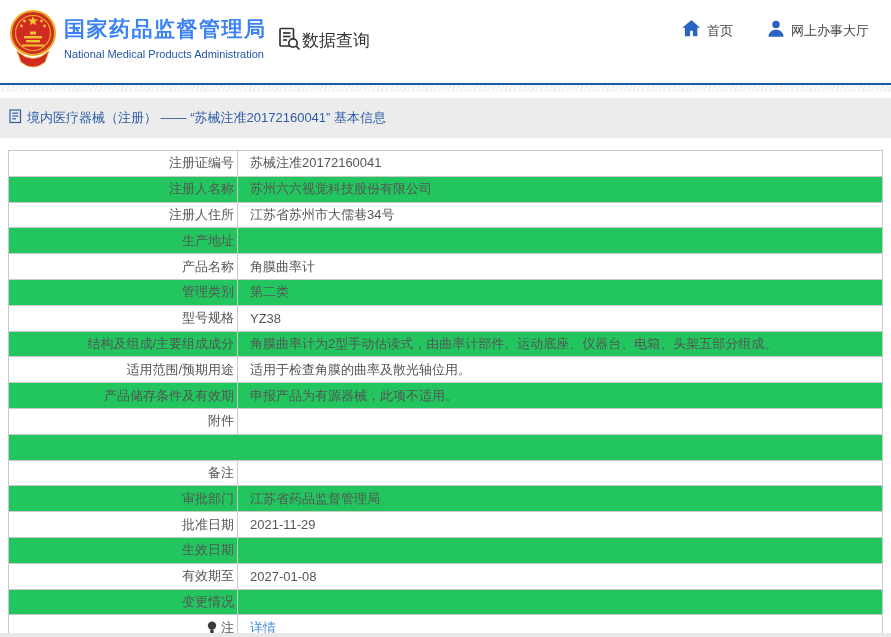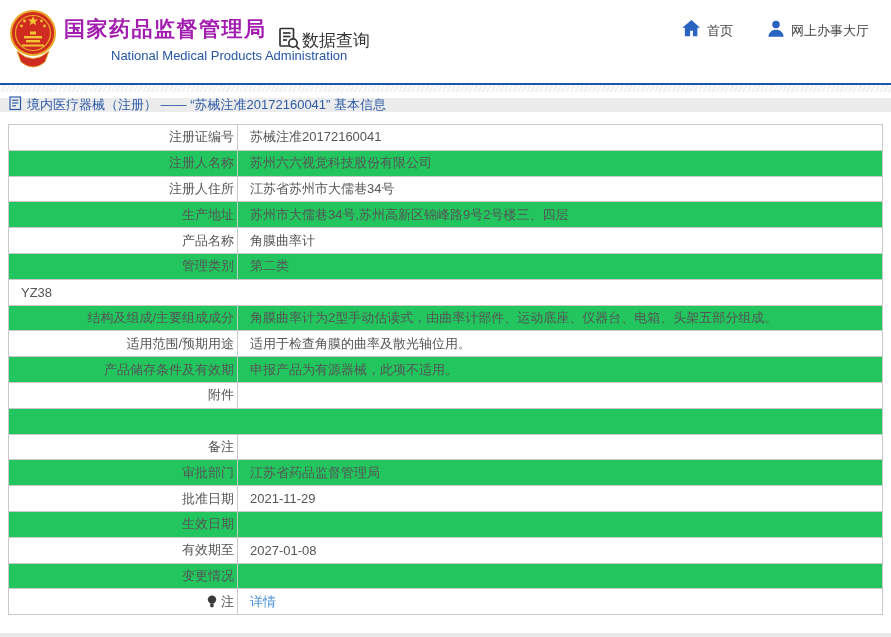--- a/index.html
+++ b/index.html
@@ -4,31 +4,31 @@
 <style>
   html,body{margin:0;padding:0;}
   body{
     width:891px;height:637px;background:#fff;overflow:hidden;position:relative;
     font-family:"Liberation Sans","DejaVu Sans",sans-serif;
   }
   
   .header{position:relative;height:83px;background:#fff;border-bottom:2px solid #1a57a8;}
   .emblem{position:absolute;left:9px;top:6px;width:48px;height:64px;}
   .brand{position:absolute;left:64px;top:15px;}
-  .brand-title{font-size:21px;font-weight:bold;color:#a21caf;letter-spacing:1.5px;}
-  .brand-sub{font-size:13px;color:#2456a5;margin-top:5px;margin-left:47px;}
+  .brand-title{font-size:21px;font-weight:bold;color:#3b82f6;letter-spacing:1.5px;}
+  .brand-sub{font-size:11px;color:#2456a5;margin-top:5px;}
   .data-query{position:absolute;left:277px;top:26px;display:flex;align-items:center;gap:0;cursor:pointer;text-decoration:none;}
   .dq-text{font-size:17px;color:#333;}
   .top-nav{position:absolute;right:22px;top:20px;display:flex;gap:34px;}
   .nav-item{display:flex;align-items:center;gap:6px;text-decoration:none;cursor:pointer;}
   .nav-label{font-size:13px;color:#444;white-space:nowrap;}
   
   .hatch{height:7px;background:repeating-linear-gradient(115deg,#ececec 0 1px,#fafafa 1px 4px);}
   
-  .breadcrumb{margin-top:6px;height:14px;background:#ececec;display:flex;align-items:center;
+  .breadcrumb{margin-top:6px;height:40px;background:#ececec;display:flex;align-items:center;
     padding-left:9px;gap:5px;font-size:13px;color:#2d5ba7;}
   
   .info-table{margin:12px 8px 0 8px;border:1px solid #c9c9c9;border-bottom:none;}
   .trow{display:flex;height:25.8px;box-sizing:border-box;border-bottom:1px solid #c9c9c9;
     background:#fff;align-items:stretch;font-size:13px;}
   .trow.alt{background:#22c55e;}
   .tlabel{width:225px;min-width:225px;padding-right:3px;color:#555;border-right:1px solid #c9c9c9;
     display:flex;align-items:center;justify-content:flex-end;gap:4px;}
   .tvalue{padding-left:12px;color:#555;flex:1;display:flex;align-items:center;white-space:nowrap;overflow:hidden;}
   .detail-link{color:#4a90d9;text-decoration:none;cursor:pointer;}
@@ -124,35 +124,37 @@
     <div class="trow">
       <div class="tlabel">
         <span>注册人住所</span>
       </div>
       <div class="tvalue">江苏省苏州市大儒巷34号</div>
     </div>
     <div class="trow alt">
       <div class="tlabel">
         <span>生产地址</span>
       </div>
-      <div class="tvalue">苏州市大儒巷34号,苏州高新区锦峰路9号2号楼三、四层</div>
     </div>
     <div class="trow">
       <div class="tlabel">
         <span>产品名称</span>
       </div>
       <div class="tvalue">角膜曲率计</div>
     </div>
     <div class="trow alt">
       <div class="tlabel">
         <span>管理类别</span>
       </div>
       <div class="tvalue">第二类</div>
     </div>
     <div class="trow">
+      <div class="tlabel">
+        <span>型号规格</span>
+      </div>
       <div class="tvalue">YZ38</div>
     </div>
     <div class="trow alt">
       <div class="tlabel">
         <span>结构及组成/主要组成成分</span>
       </div>
       <div class="tvalue">角膜曲率计为2型手动估读式，由曲率计部件、运动底座、仪器台、电箱、头架五部分组成。</div>
     </div>
     <div class="trow">
       <div class="tlabel">

